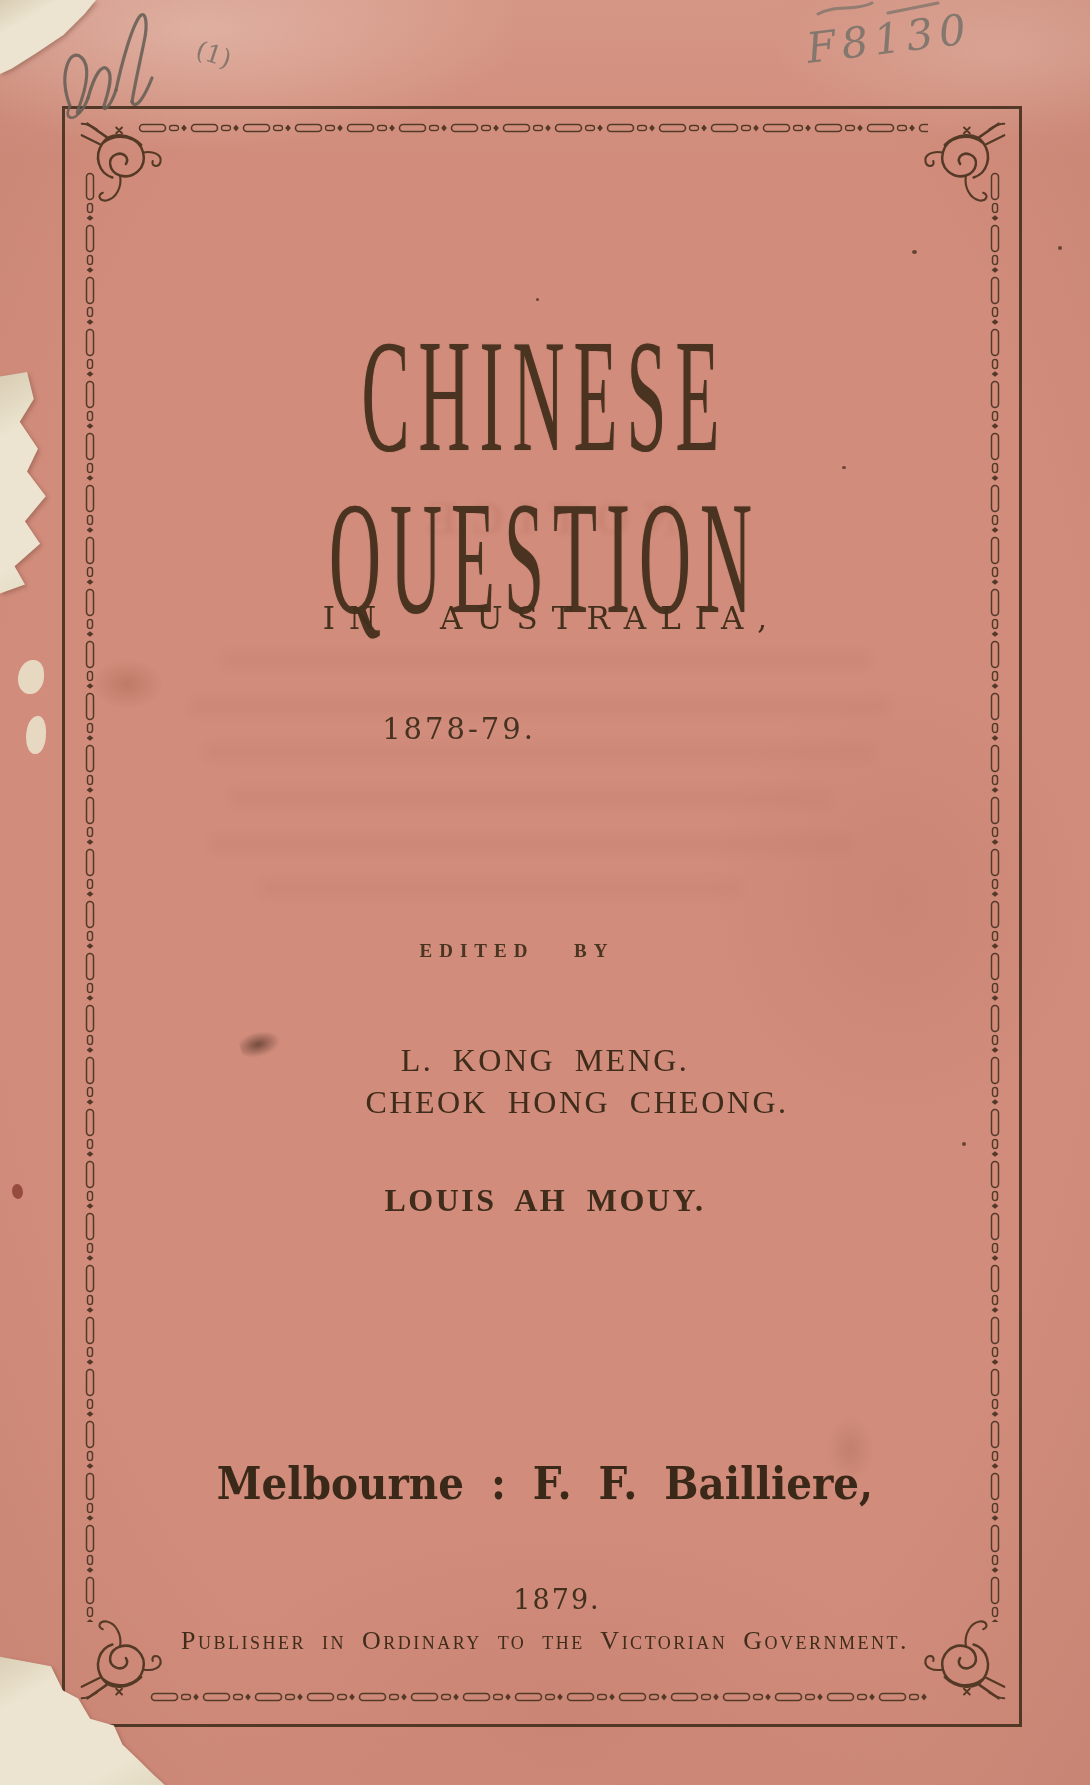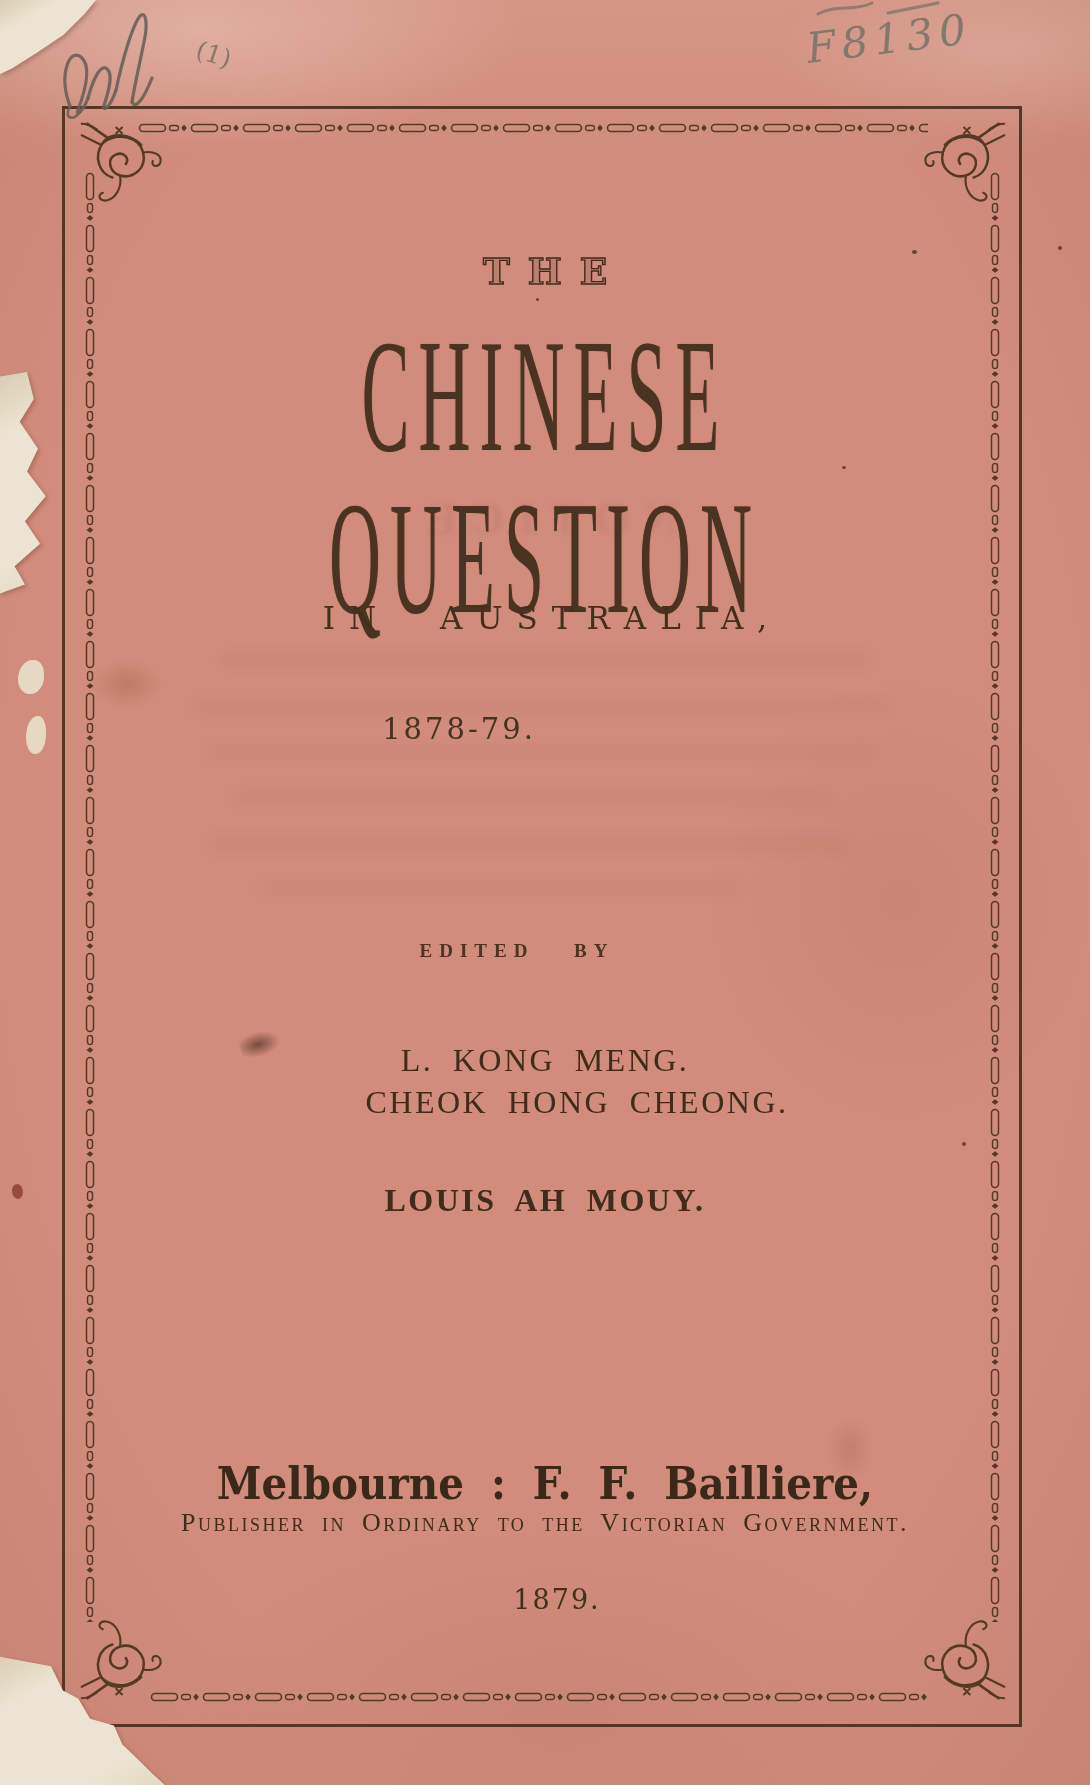--- a/index.html
+++ b/index.html
@@ -68,21 +68,21 @@
     position:absolute; left:0; width:1090px; text-align:center;
     font-family:"Liberation Serif", serif; font-size:32px; letter-spacing:2.5px;
     word-spacing:9px; color:#3f2c1b;
   }
   .t-imprint{
     position:absolute; left:0; width:1090px; top:1458px; text-align:center;
     font-family:"DejaVu Serif", serif; font-weight:bold; font-size:44px;
     word-spacing:14px; color:#3a2818; transform:scale(.92,1); transform-origin:545px 50%;
   }
   .t-role{
-    position:absolute; left:0; width:1090px; top:1508px; text-align:center;
+    position:absolute; left:0; width:1090px; top:1626px; text-align:center;
     font-family:"Liberation Serif", serif; font-variant-caps:small-caps; font-size:26px;
     letter-spacing:2.5px; word-spacing:7px; color:#3f2c1b;
   }
   .t-year{
     position:absolute; left:0; width:1090px; top:1584px; text-align:center;
     font-family:"DejaVu Serif", serif; font-size:27px; letter-spacing:2px; color:#42301e;padding-left:12px;
   }
   
   .pencil-shelfmark{
     position:absolute; left:806px; top:14px; font-family:"DejaVu Serif", serif;
@@ -208,21 +208,20 @@
       <path d="M70 30 C58 18 38 16 30 28 C20 42 26 60 40 64"></path>
       <path d="M34 22 L14 8"></path>
       <path d="M28 30 L8 20" stroke-width="2.2"></path>
       <path d="M24 14 C18 10 12 8 8 8" stroke-width="2"></path>
       <path d="M72 38 C82 36 92 40 90 48 C88 54 80 53 82 47" stroke-width="2.2"></path>
       <path d="M48 62 C50 74 44 86 34 88 C26 89 24 82 30 80" stroke-width="2.2"></path>
       <path d="M44 12 l6 6 M50 12 l-6 6" stroke-width="2"></path>
     </g>
   </svg>
 
-  <div class="t-article">THE</div>
   <div class="t-main">CHINESE QUESTION</div>
   <div class="t-sub">IN AUSTRALIA,</div>
   <div class="t-years">1878-79.</div>
   <div class="t-editedby">EDITED BY</div>
   <div class="t-editor" style="top:1042px;text-align:center;">L. KONG MENG.</div>
   <div class="t-editor" style="top:1084px;margin-left:32px;">CHEOK HONG CHEONG.</div>
   <div class="t-editor" style="top:1182px;font-weight:bold;">LOUIS AH MOUY.</div>
   <div class="t-imprint">Melbourne : F. F. Bailliere,</div>
   <div class="t-role">Publisher in Ordinary to the Victorian Government.</div>
   <div class="t-year">1879.</div>

